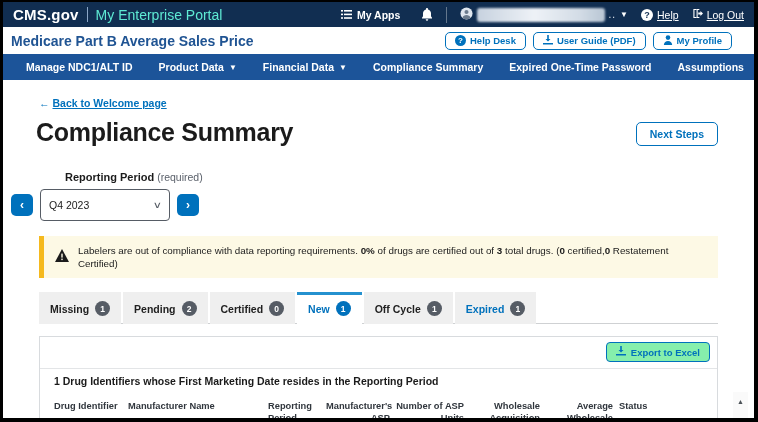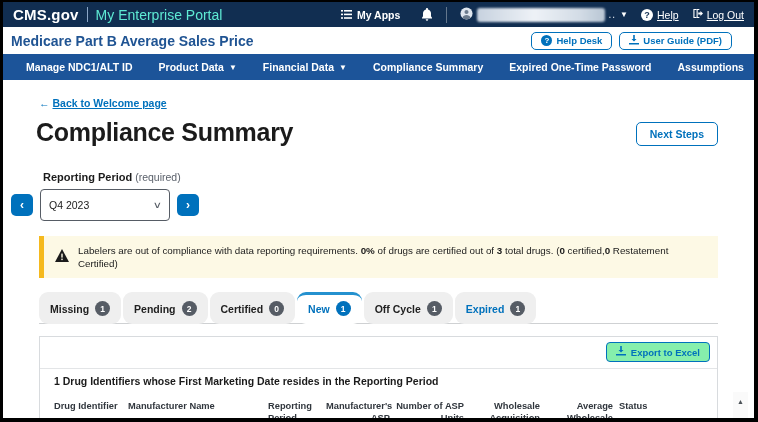--- a/index.html
+++ b/index.html
@@ -50,40 +50,40 @@
   .content { flex:1 1 auto; padding:0 36px; position:relative; background:#fff; }
   .back-row { margin-top:13px; }
   .back-link { color:#0071bc; font-size:10.5px; font-weight:bold; text-decoration:underline; cursor:pointer; }
   .back-arrow { text-decoration:none; display:inline-block; margin-right:3px; }
   .title-row { display:flex; align-items:flex-start; justify-content:space-between; margin-top:7px; }
   .page-title { font-size:25px; font-weight:bold; color:#1b1b1b; letter-spacing:-.3px; margin-left:-3px; }
   .next-steps { border:1.5px solid #0071bc; color:#0071bc; background:#fff; border-radius:5px;
                 font-size:10.5px; font-weight:bold; padding:5px 13px; cursor:pointer; font-family:inherit; margin-top:4px; }
 
   .rp-section { margin-top:24px; }
-  .rp-label { font-size:11px; color:#1b1b1b; margin-left:4px; }
+  .rp-label { font-size:11px; color:#1b1b1b; margin-left:26px; }
   .rp-label b { font-weight:bold; }
   .rp-required { color:#5b616b; font-weight:400; font-size:10.5px; }
   .rp-controls { display:flex; align-items:center; gap:7px; margin-left:-28px; margin-top:6px; }
   .arrow-btn { width:22px; height:22px; background:#0071bc; border:none; border-radius:5px; color:#fff;
                font-size:12px; font-weight:bold; cursor:pointer; display:flex; align-items:center; justify-content:center; padding-bottom:1px; }
   .rp-select { width:130px; height:32px; border:1px solid #565c65; border-radius:4px; background:#fff;
                display:flex; align-items:center; padding:0 8px; font-size:10.5px; color:#1b1b1b; cursor:pointer; }
   .rp-select .chev { margin-left:auto; color:#565c65; font-size:9px; transform:scaleX(1.4); }
 
   .alert { margin-top:15px; background:#fdf9e5; border-left:5px solid #f5b91e; padding:8px 11px;
            display:flex; align-items:center; gap:9px; }
   .alert-text { font-size:9.8px; color:#1b1b1b; line-height:1.35; }
   .alert-text b { font-weight:bold; }
 
   
   .tabs { margin-top:14px; display:flex; border-bottom:1px solid #cfd1d3; align-items:flex-end; }
   .tab { background:#efefef; display:flex; align-items:center; gap:6px; padding:6px 11px 7px;
          font-size:10.5px; font-weight:bold; color:#212121; margin-right:2px; cursor:pointer;
-         border-top:3px solid transparent; border-bottom:1px solid transparent; margin-bottom:-1px;border-radius:9px; }
+         border-top:3px solid transparent; border-bottom:1px solid transparent; margin-bottom:-1px; }
   .tab .badge { min-width:15px; height:15px; border-radius:50%; background:#565c65; color:#fff;
                 font-size:8.5px; display:flex; align-items:center; justify-content:center; padding:0 2px; }
   .tab.active { background:#fff; border-top:3px solid #2491cf; border-bottom:1px solid #fff; color:#0071bc;text-align:right; }
   .tab.active .badge { background:#0071bc; }
   .tab.link-style { color:#0071bc; }
 
   
   .card { margin-top:12px; border:1px solid #d8dbde; border-bottom:none; background:#fff;
           width:679px; }
   .card-toolbar { display:flex; justify-content:flex-end; padding:5px 7px 6px; }
@@ -170,20 +170,29 @@
         <span class="q-filled">?</span>
         <span>Help Desk</span>
       </button>
       <button class="pill-btn">
         <span>
           <svg width="10" height="10" viewBox="0 0 10 10">
               <path fill="#0071bc" d="M4.2 0h1.6v4h1.7L5 6.6 2.5 4h1.7V0zM0 8h10v1.6H0V8z"></path>
             </svg>
         </span>
         <span>User Guide (PDF)</span>
+      </button>
+      <button class="pill-btn">
+        <span>
+          <svg width="10" height="10" viewBox="0 0 10 10">
+              <circle cx="5" cy="2.6" r="2.3" fill="#0071bc"></circle>
+              <path fill="#0071bc" d="M.8 10c.3-2.6 2-3.9 4.2-3.9S8.9 7.4 9.2 10H.8z"></path>
+            </svg>
+        </span>
+        <span>My Profile</span>
       </button>
     </span>
   </div>
 
   <div class="navbar">
     <span class="nav-item">
         <span>Manage NDC1/ALT ID</span>
       </span>
     <span class="nav-item">
         <span>Product Data</span>

